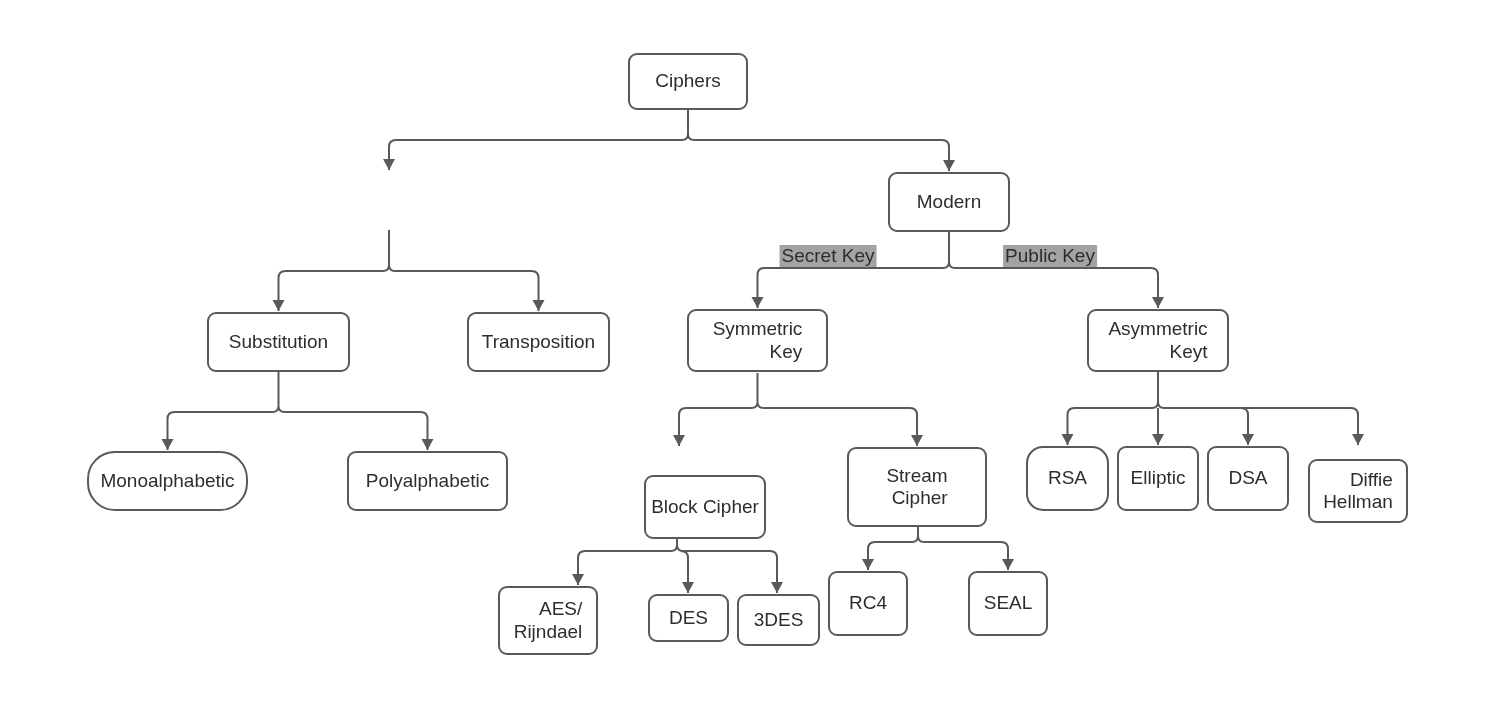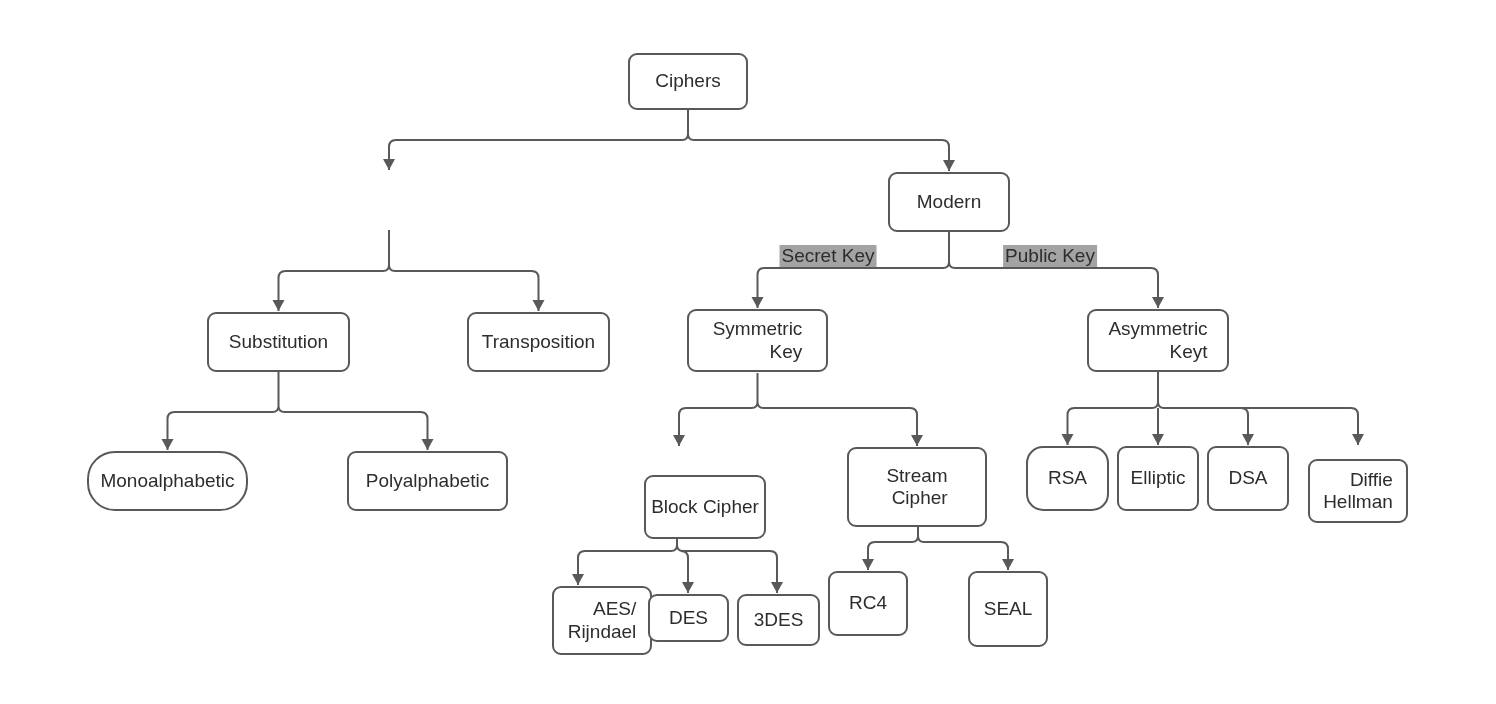--- a/index.html
+++ b/index.html
@@ -148,34 +148,34 @@
 
   <div class="node" style="left:1207px; top:446px; width:82px; height:65px;">
     <span class="node-label">DSA</span>
   </div>
 
   <div class="node" style="left:1308px; top:447px; width:100px; height:64px;margin-top:12px;">
     <span class="node-label">Diffie
 Hellman</span>
   </div>
 
-  <div class="node" style="left:552px; top:586px; width:100px; height:69px;">
+  <div class="node" style="left:498px; top:586px; width:100px; height:69px;">
     <span class="node-label">AES/
 Rijndael</span>
   </div>
 
   <div class="node" style="left:648px; top:594px; width:81px; height:48px;">
     <span class="node-label">DES</span>
   </div>
 
   <div class="node" style="left:737px; top:594px; width:83px; height:52px;">
     <span class="node-label">3DES</span>
   </div>
 
   <div class="node" style="left:828px; top:571px; width:80px; height:65px;">
     <span class="node-label">RC4</span>
   </div>
 
-  <div class="node" style="left:968px; top:571px; width:80px; height:76px;">
+  <div class="node" style="left:968px; top:571px; width:80px; height:65px;">
     <span class="node-label">SEAL</span>
   </div>
 
 </div>
 
 </body></html>

